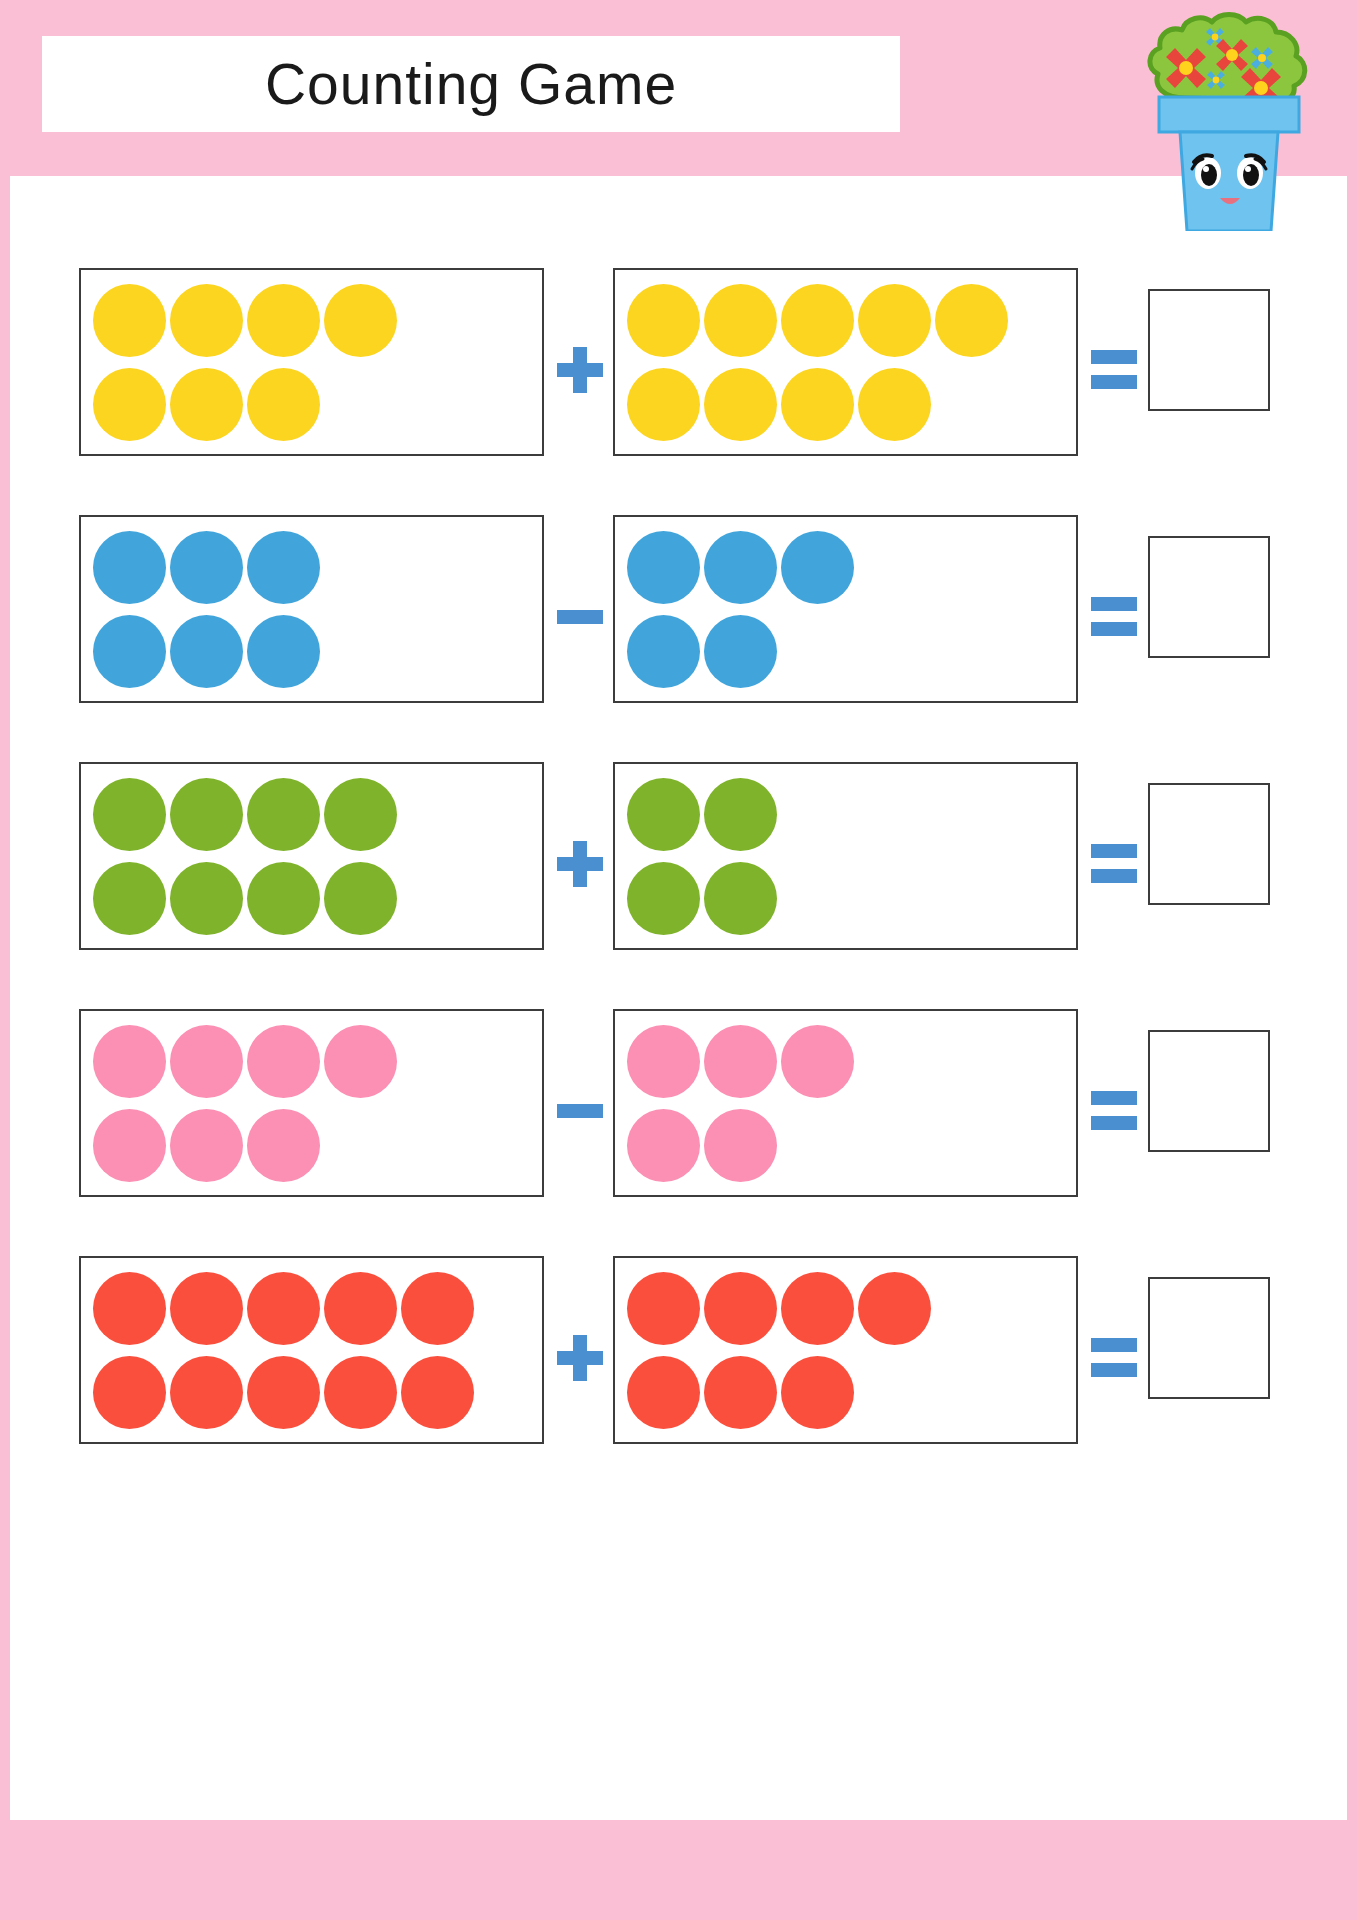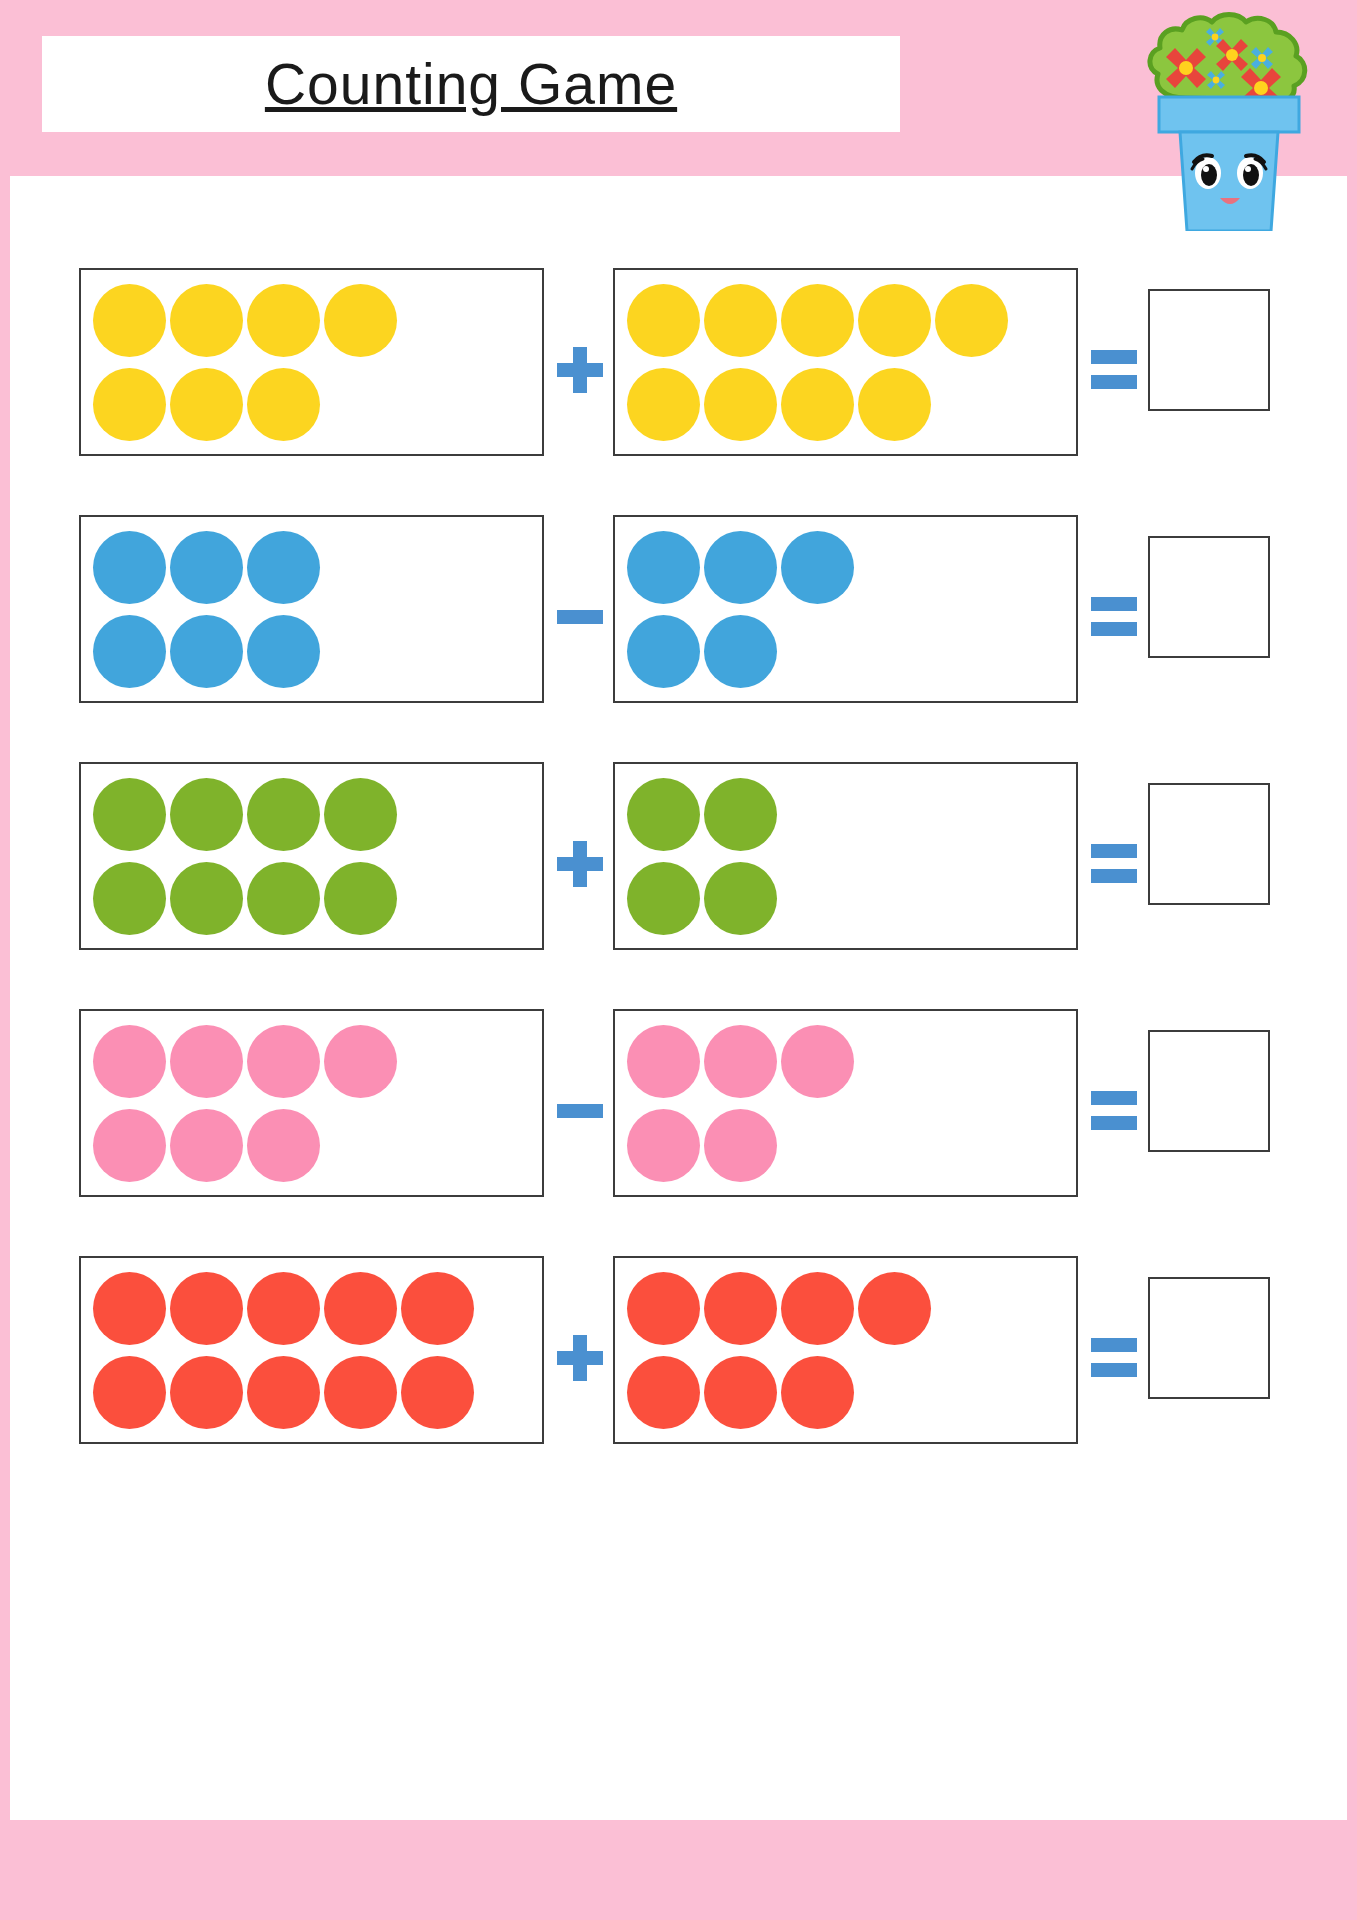--- a/index.html
+++ b/index.html
@@ -47,21 +47,20 @@
     justify-content: center;
     z-index: 3;
   }
 
   .title-text {
     font-size: 57px;
     color: #1a1a1a;
     letter-spacing: 1px;
     font-weight: 400;
     white-space: nowrap;
-    text-decoration: underline;
   }
 
   
   .mascot {
     position: absolute;
     top: 6px;
     left: 1128px;
     width: 200px;
     height: 225px;
     z-index: 4;

